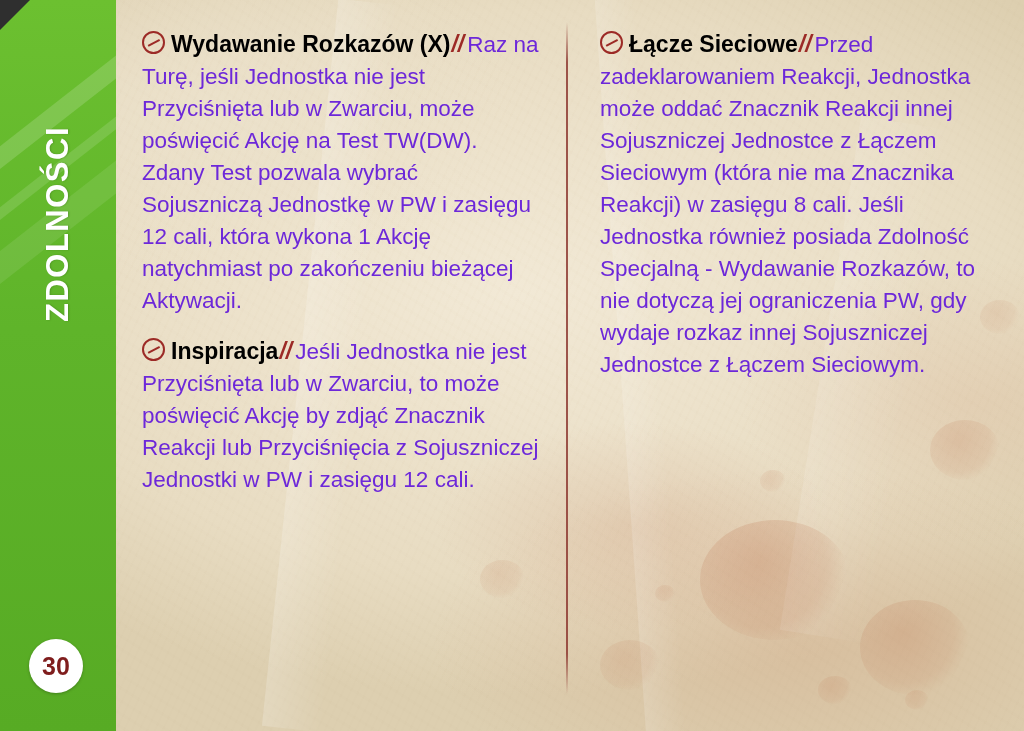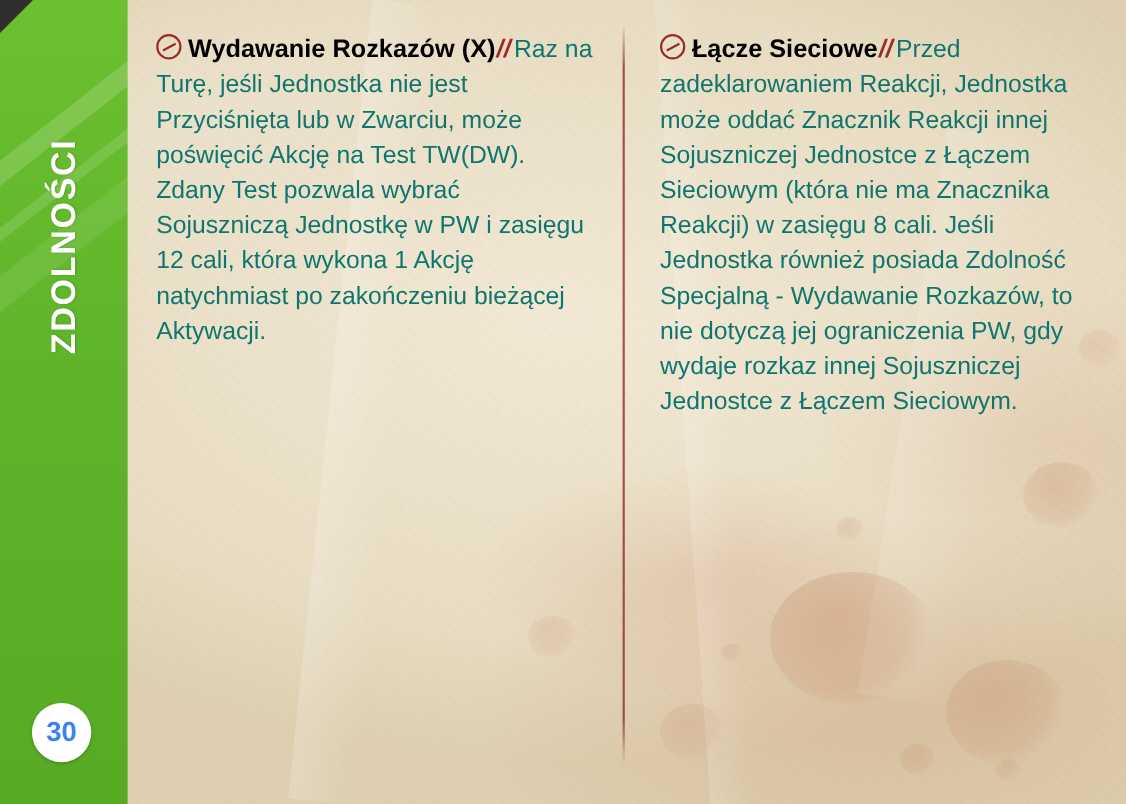--- a/index.html
+++ b/index.html
@@ -99,21 +99,21 @@
     text-shadow: 0 1px 2px rgba(0,0,0,.18);
   }
   .page-badge {
     position: absolute;
     left: 29px;
     top: 639px;
     width: 54px;
     height: 54px;
     border-radius: 50%;
     background: #ffffff;
-    color: #3b82f6;
+    color: #7f1d1d;
     font-size: 25px;
     font-weight: bold;
     display: flex;
     align-items: center;
     justify-content: center;
     box-shadow: 0 1px 3px rgba(0,0,0,.25);
   }
 
   
   .columns {
@@ -175,21 +175,21 @@
     font-weight: bold;
     font-size: 23px;
   }
   .ab-sep {
     color: #9c2a26;
     font-weight: bold;
     font-style: italic;
     font-size: 23px;
     margin: 0 3px 0 1px;
   }
-  .ab-body { color: #0f766e; }
+  .ab-body { color: #6d28d9; }
 </style>
 </head>
 <body>
 
 <div class="card">
 
   <div class="parchment"></div>
   <div class="grain"></div>
 
   <div class="crease c1"></div>
@@ -217,20 +217,23 @@
   </div>
 
   <div class="columns">
 
     <div class="col col-left">
 
       <p class="ability">
         <span class="ab-icon"></span><span class="ab-name">Wydawanie Rozkazów (X)</span><span class="ab-sep">//</span><span class="ab-body">Raz na Turę, jeśli Jednostka nie jest Przyciśnięta lub w Zwarciu, może poświęcić Akcję na Test TW(DW). Zdany Test pozwala wybrać Sojuszniczą Jednostkę w PW i zasięgu 12 cali, która wykona 1 Akcję natychmiast po zakończeniu bieżącej Aktywacji.</span>
       </p>
 
+      <p class="ability">
+        <span class="ab-icon"></span><span class="ab-name">Inspiracja</span><span class="ab-sep">//</span><span class="ab-body">Jeśli Jednostka nie jest Przyciśnięta lub w Zwarciu, to może poświęcić Akcję by zdjąć Znacznik Reakcji lub Przyciśnięcia z Sojuszniczej Jednostki w PW i zasięgu 12 cali.</span>
+      </p>
 
     </div>
 
     <div class="col col-right">
 
       <p class="ability">
         <span class="ab-icon"></span><span class="ab-name">Łącze Sieciowe</span><span class="ab-sep">//</span><span class="ab-body">Przed zadeklarowaniem Reakcji, Jednostka może oddać Znacznik Reakcji innej Sojuszniczej Jednostce z Łączem Sieciowym (która nie ma Znacznika Reakcji) w zasięgu 8 cali. Jeśli Jednostka również posiada Zdolność Specjalną - Wydawanie Rozkazów, to nie dotyczą jej ograniczenia PW, gdy wydaje rozkaz innej Sojuszniczej Jednostce z Łączem Sieciowym.</span>
       </p>
 
     </div>

